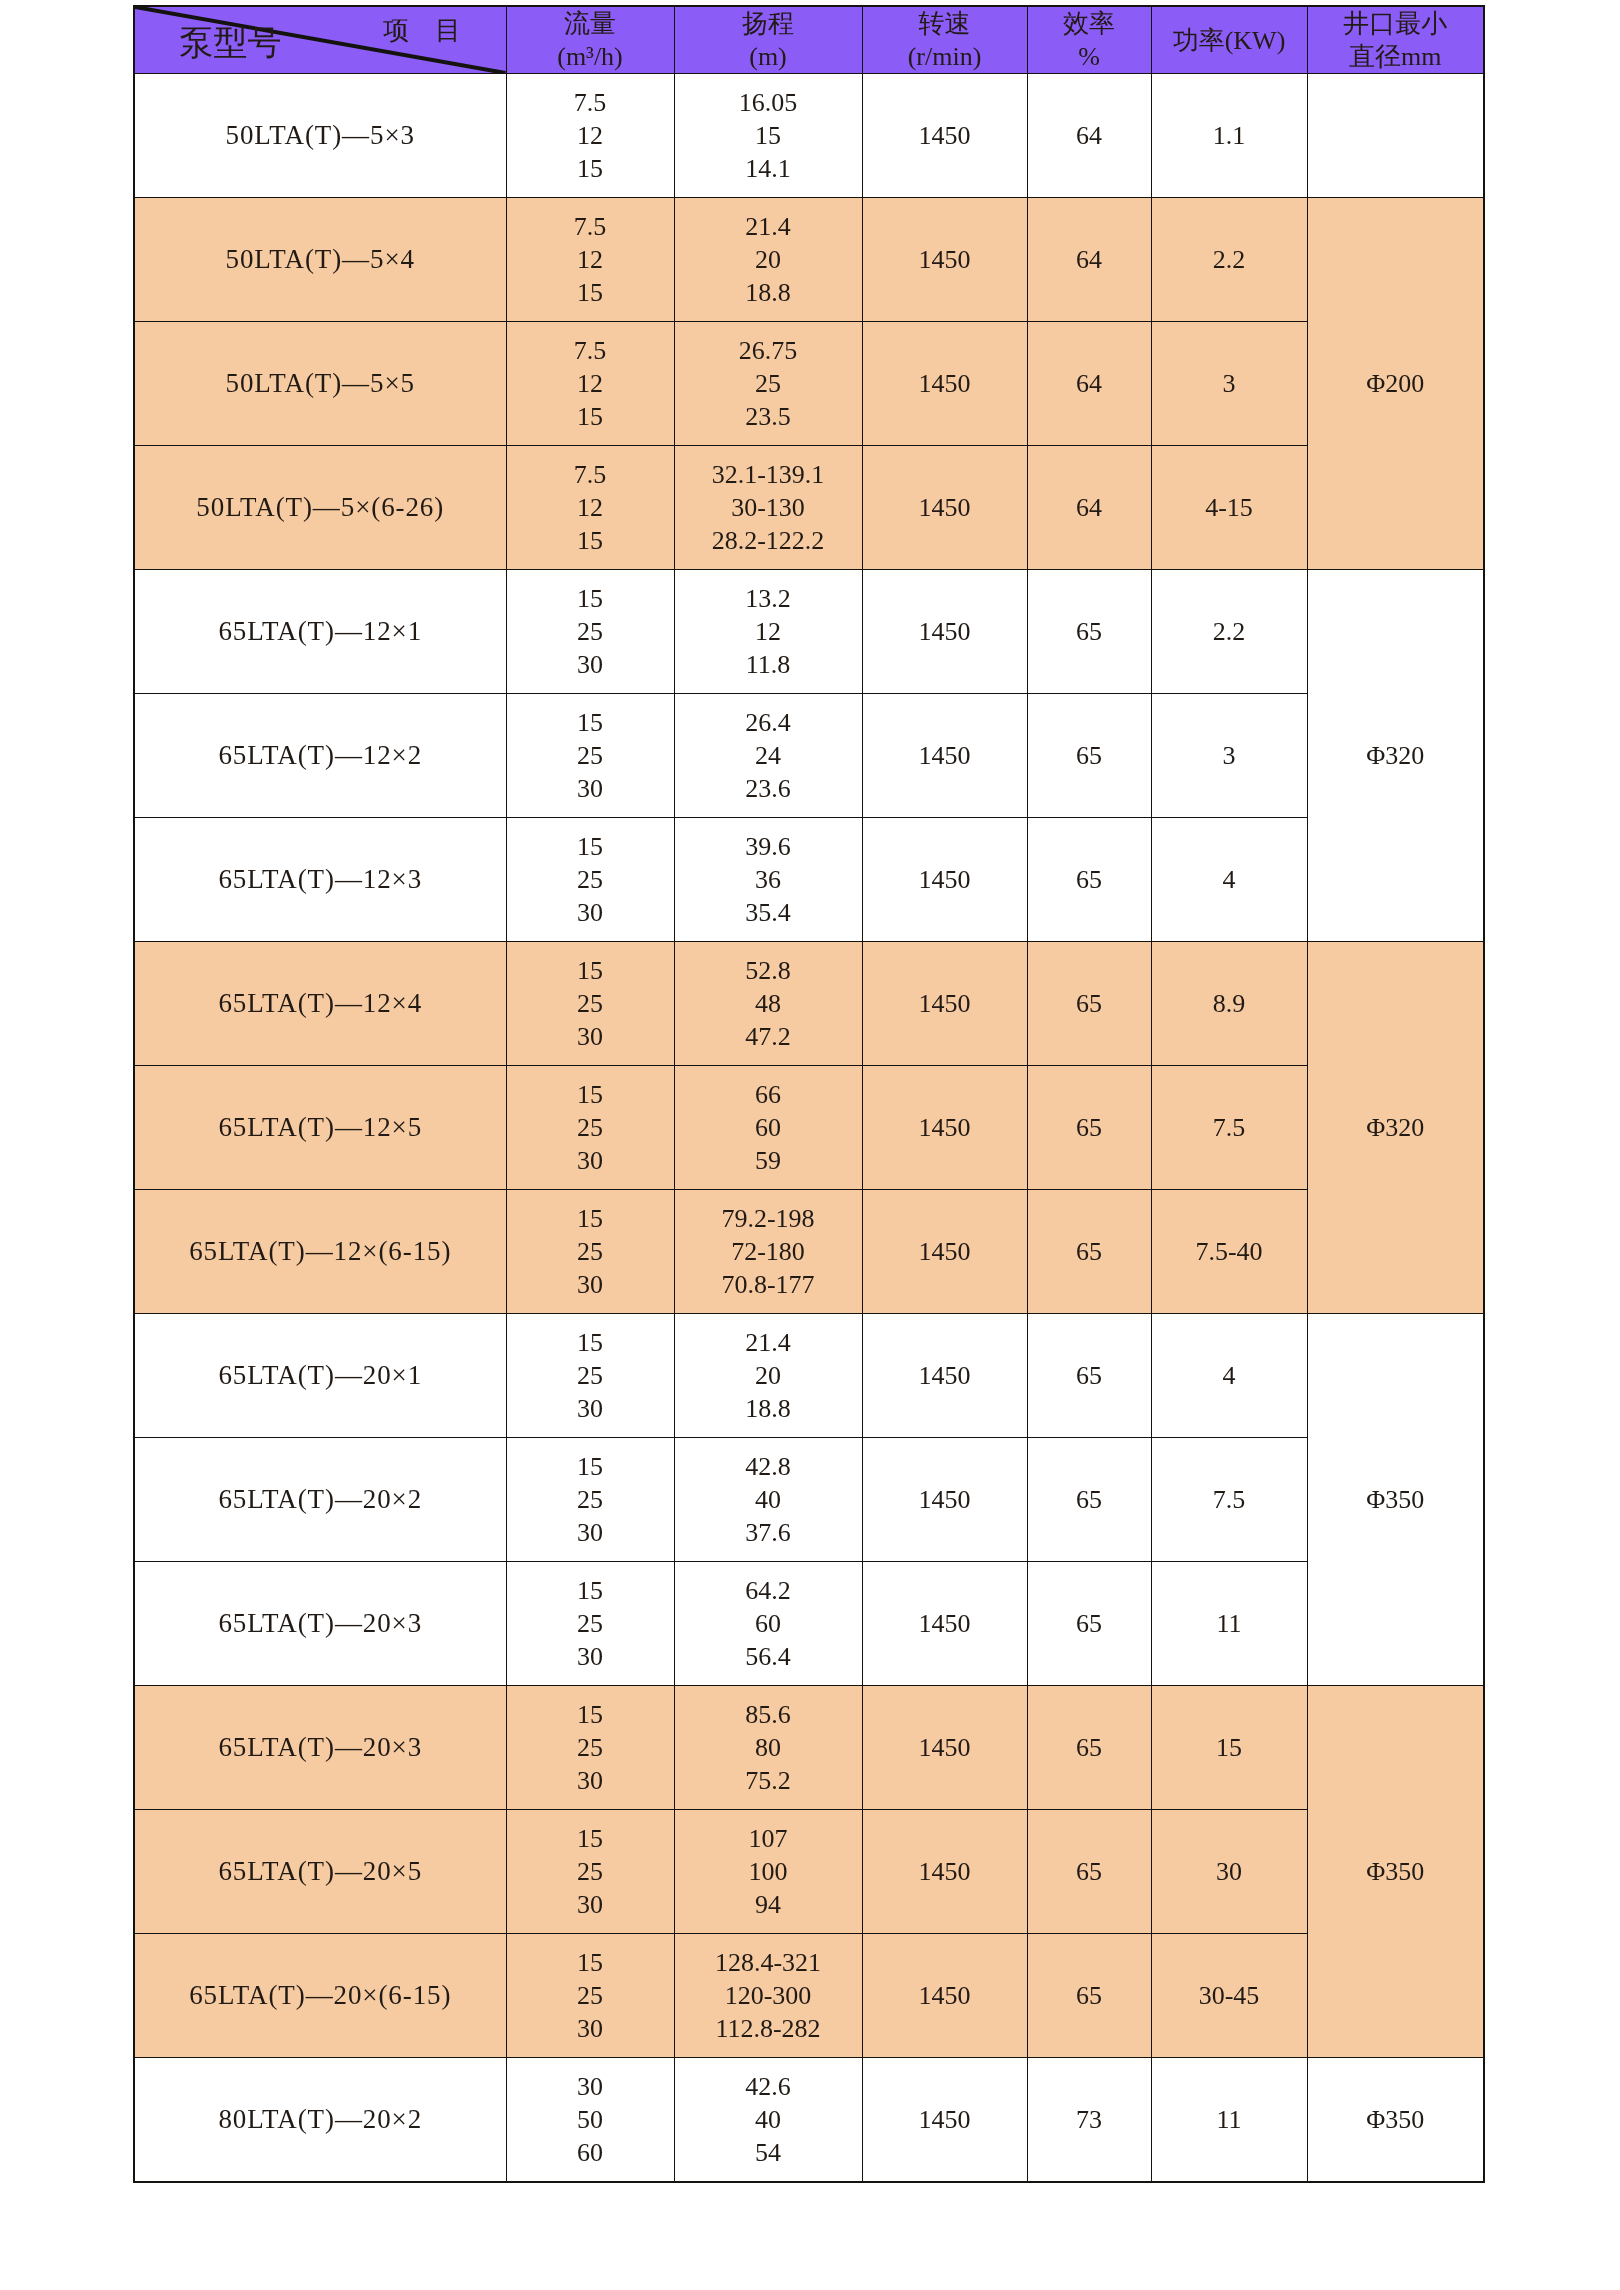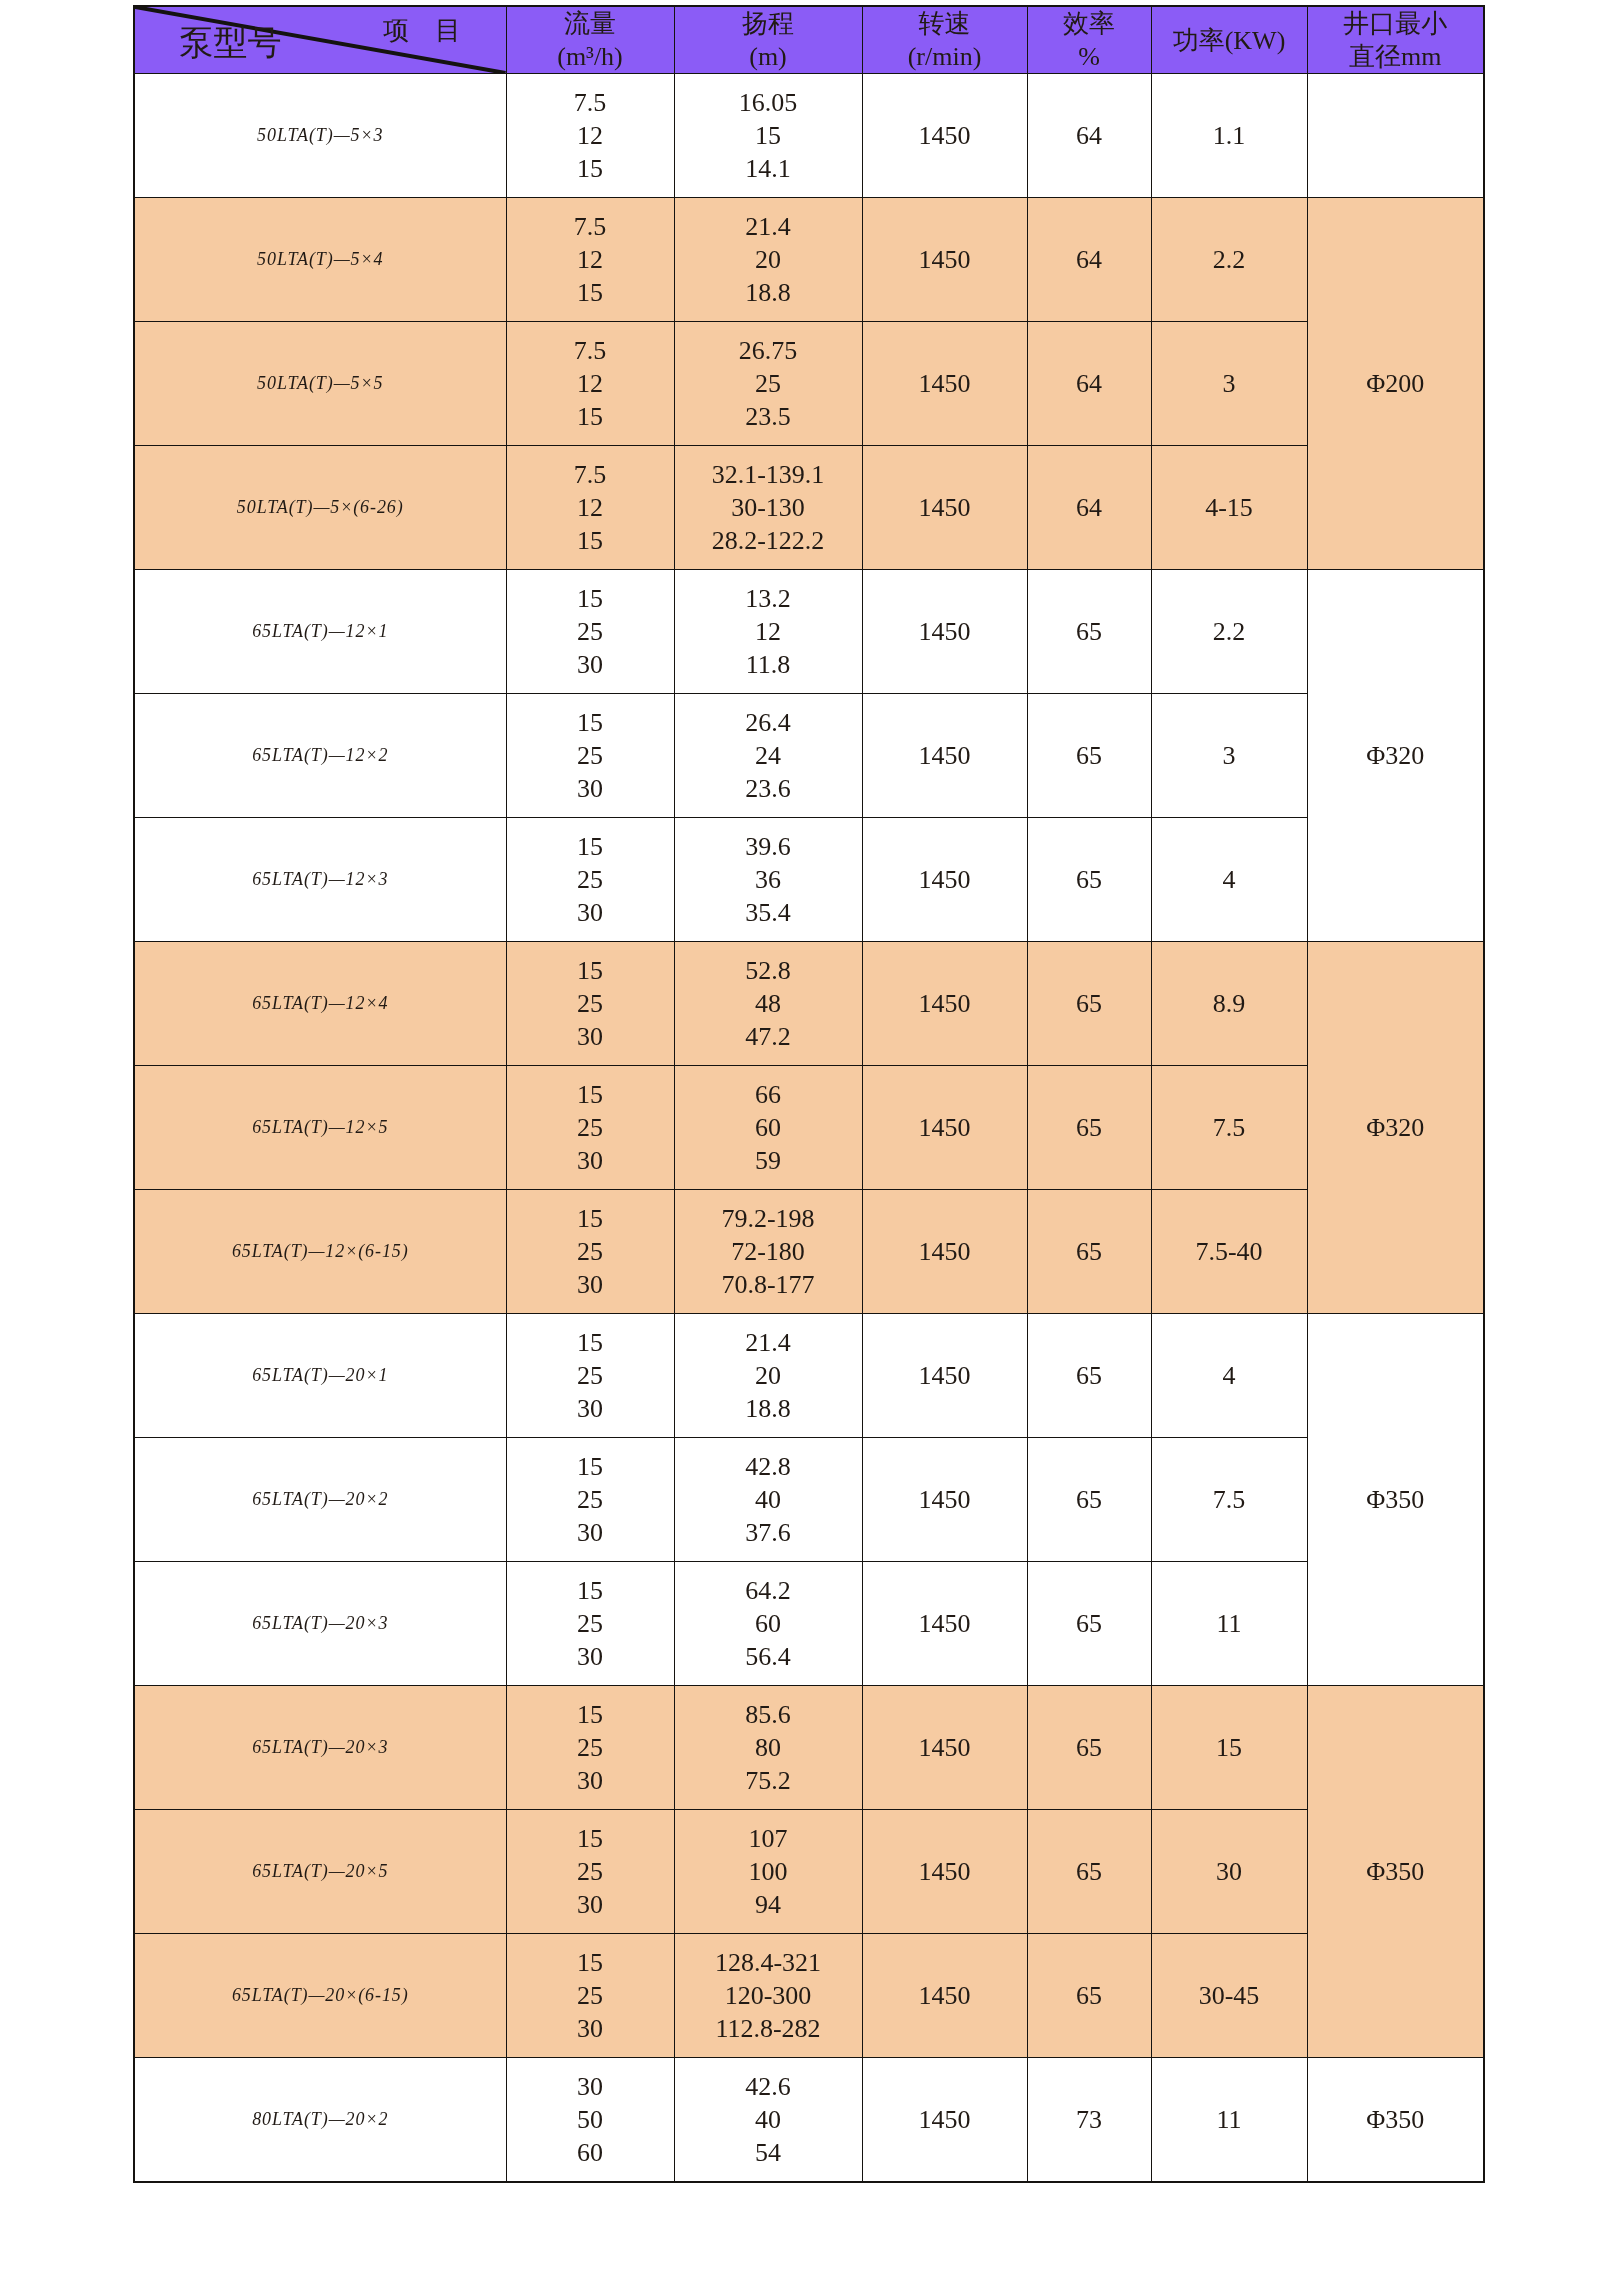--- a/index.html
+++ b/index.html
@@ -22,21 +22,21 @@
     text-align:center;
     vertical-align:middle;
     font-size:26px;
     font-weight:normal;
     padding:0;
   }
   thead tr{height:60px;background:#8b5cf6;}
   tbody tr{height:124px;background:#ffffff;}
   tbody tr.band{background:#f6cba2;}
   .pre{white-space:pre-line;line-height:33px;}
-  .model{font-size:18px;letter-spacing:0.9px;font-style:italic;}
+  .model{font-size:27px;letter-spacing:0.9px;}
   .corner{position:relative;}
   .corner svg{position:absolute;left:0;top:0;width:100%;height:100%;display:block;}
   .corner-top{position:absolute;top:5.4px;right:12%;font-size:26px;}
   .corner-bottom{position:absolute;bottom:7.2px;left:12%;font-size:34px;}
 </style>
 </head>
 <body>
 
 <div class="page">
   <table class="spec">

